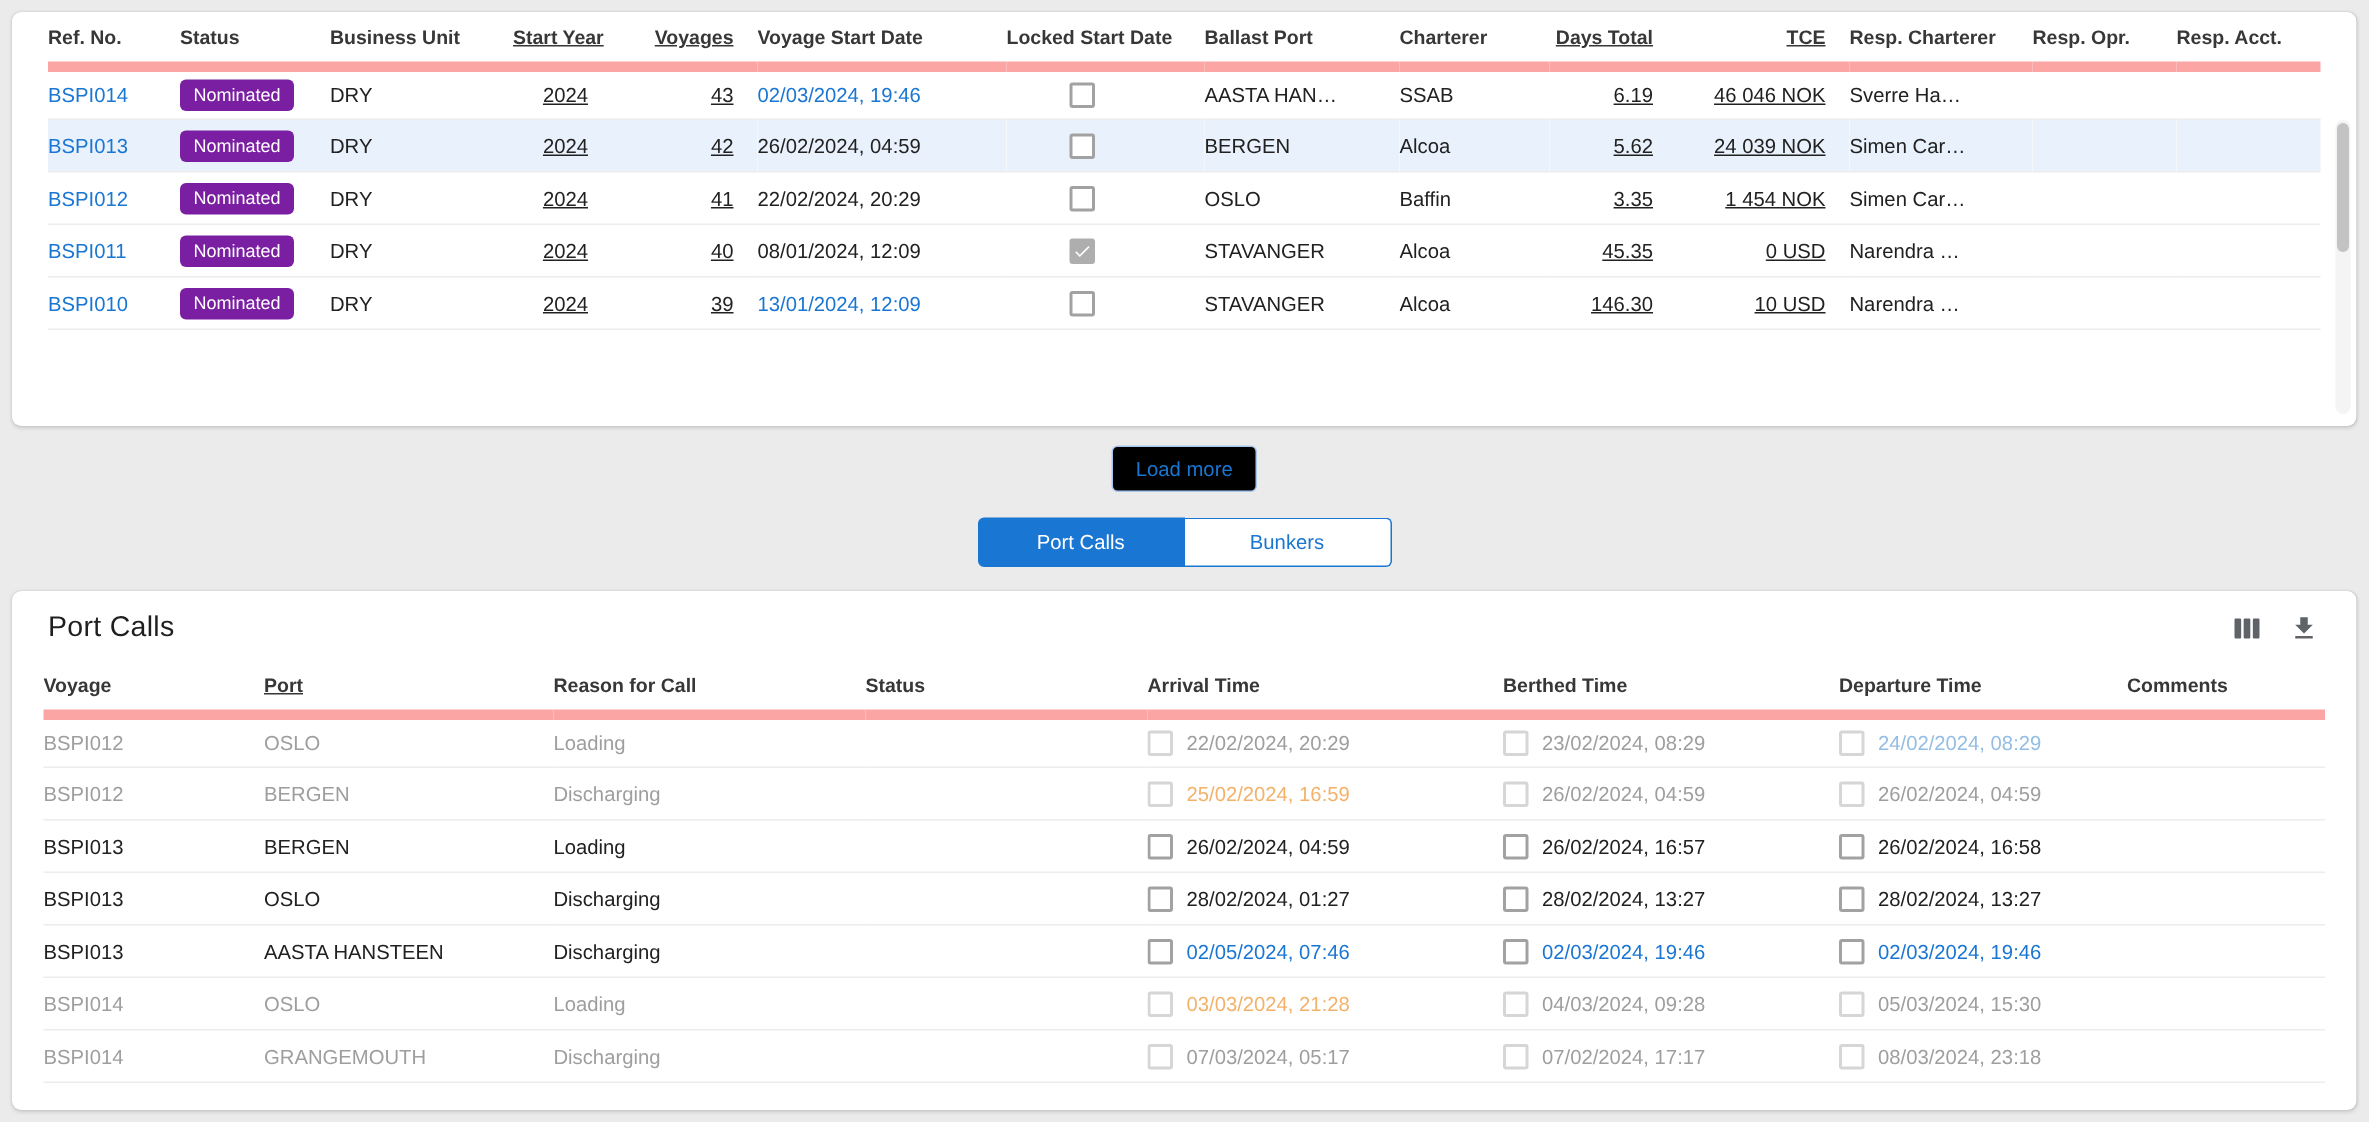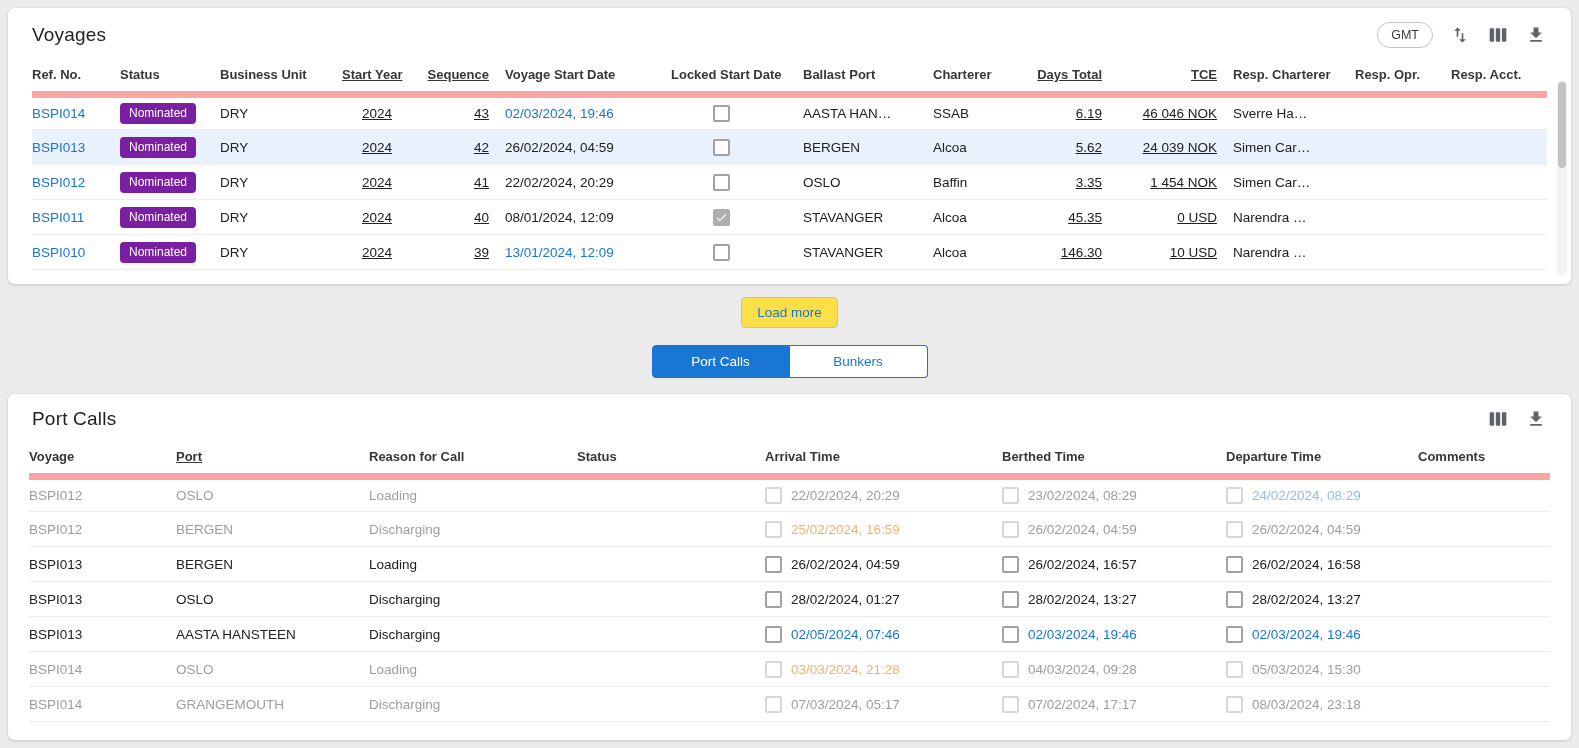--- a/index.html
+++ b/index.html
@@ -72,21 +72,21 @@
     vertical-align:middle; background:#fff;
   }
   .cb.checked { background:#aeaeae; border-color:#aeaeae; }
   .cb.checked svg { width:13px; height:13px; display:block; margin:0 auto; }
   tr.muted .cb { border-color:#d6d6d6; }
   td.cb-cell { padding-left:42px; }
   td.time-cell > div { display:flex; align-items:center; gap:9px; }
 
   .load-more-wrap { display:flex; justify-content:center; margin-top:13px; }
   .load-more-btn {
-    background:#fde047; color:var(--accent,#1976d2); border:1px solid #a9c7ee;
+    background:#000000; color:var(--accent,#1976d2); border:1px solid #a9c7ee;
     border-radius:4px; padding:7px 15px; font-size:13.5px; cursor:pointer;
     font-family:inherit;
   }
 
   .tabs-wrap { display:flex; justify-content:center; margin-top:17px; }
   .tab {
     width:138px; height:33px; font-size:13.5px; cursor:pointer; font-family:inherit;
     background:#fff; color:var(--accent,#1976d2); border:1px solid var(--accent,#1976d2);
   }
   .tab.active { background:var(--accent,#1976d2); color:#fff; }
@@ -101,50 +101,29 @@
     position:absolute; top:2px; left:1px; width:8px; height:86px;
     background:#c3c3c3; border-radius:4px;
   }
 </style>
 </head>
 <body>
 
 <div class="page">
 
   <section class="panel voyages-panel">
-    <div class="panel-head">
-      <h2 class="panel-title">Voyages</h2>
-      <div class="actions">
-        <button class="gmt-pill">GMT</button>
-        <button class="icon-btn" title="">
-          <svg viewBox="0 0 24 24">
-              <path d="M16 17.01V10h-2v7.01h-3L15 21l4-3.99h-3zM9 3L5 6.99h3V14h2V6.99h3L9 3z"></path>
-            </svg>
-        </button>
-        <button class="icon-btn">
-          <svg viewBox="0 0 24 24">
-              <path d="M6.33 4H3c-.55 0-1 .45-1 1v14c0 .55.45 1 1 1h3.33c.55 0 1-.45 1-1V5c0-.55-.45-1-1-1zm7.33 0h-3.33c-.55 0-1 .45-1 1v14c0 .55.45 1 1 1h3.33c.55 0 1-.45 1-1V5c.01-.55-.44-1-1-1zM21 4h-3.33c-.55 0-1 .45-1 1v14c0 .55.45 1 1 1H21c.55 0 1-.45 1-1V5c0-.55-.45-1-1-1z"></path>
-            </svg>
-        </button>
-        <button class="icon-btn">
-          <svg viewBox="0 0 24 24">
-              <path d="M5 20h14v-2H5v2zM19 9h-4V3H9v6H5l7 7 7-7z"></path>
-            </svg>
-        </button>
-      </div>
-    </div>
     <div class="table-wrap">
       <table>
         <thead>
             <tr>
               <th style="width: 88px;">Ref. No.</th>
               <th style="width: 100px;">Status</th>
               <th style="width: 122px;">Business Unit</th>
               <th class="right" style="width: 66px;">Start Year</th>
-              <th class="right" style="width: 97px;">Sequence</th>
+              <th class="right" style="width: 97px;">Voyages</th>
               <th style="width: 166px;">Voyage Start Date</th>
               <th style="width: 132px;">Locked Start Date</th>
               <th style="width: 130px;">Ballast Port</th>
               <th style="width: 100px;">Charterer</th>
               <th class="right" style="width: 85px;">Days Total</th>
               <th class="right" style="width: 115px;">TCE</th>
               <th style="width: 122px;">Resp. Charterer</th>
               <th style="width: 96px;">Resp. Opr.</th>
               <th>Resp. Acct.</th>
             </tr>

